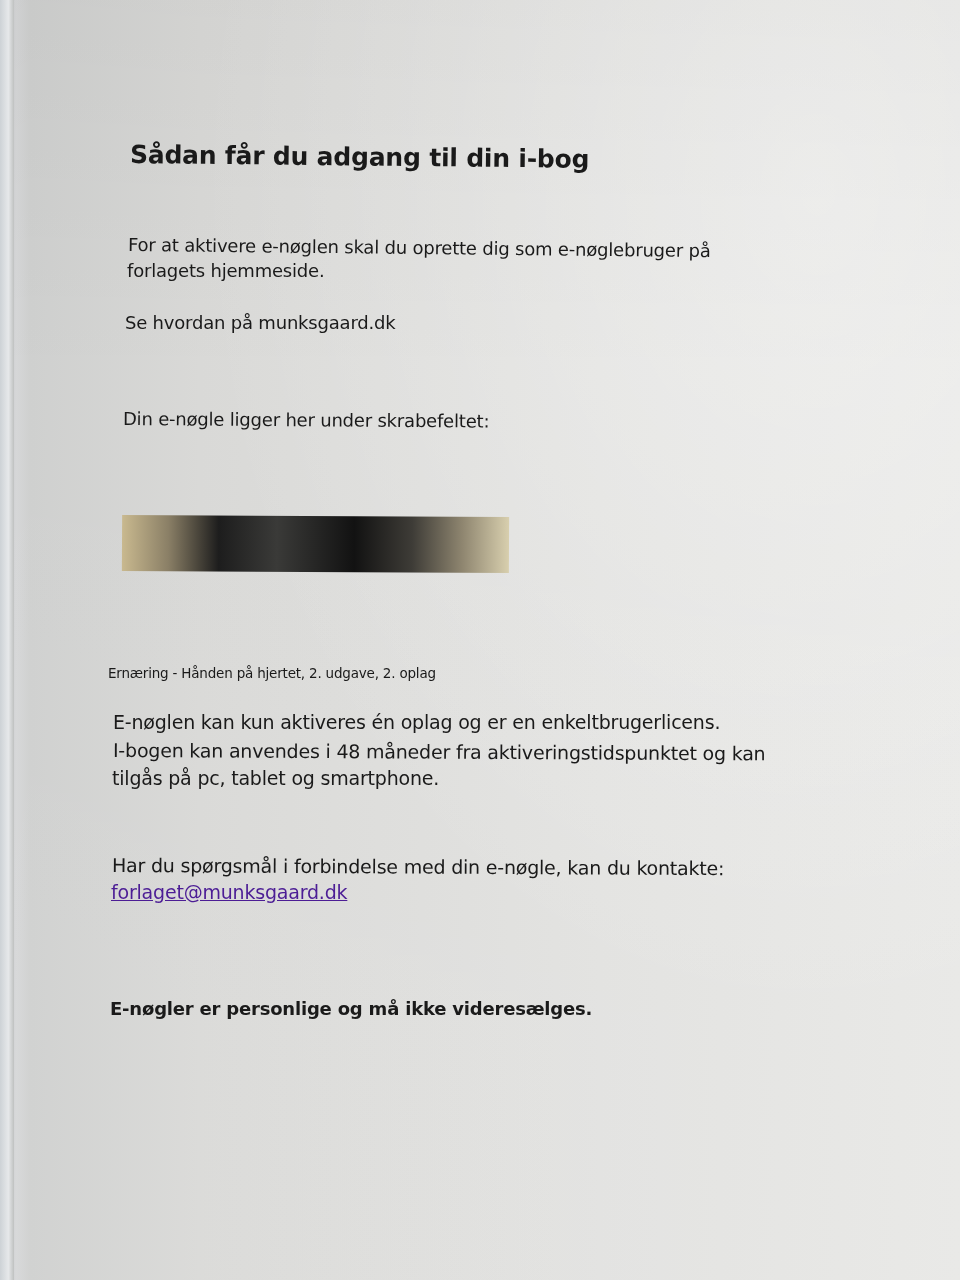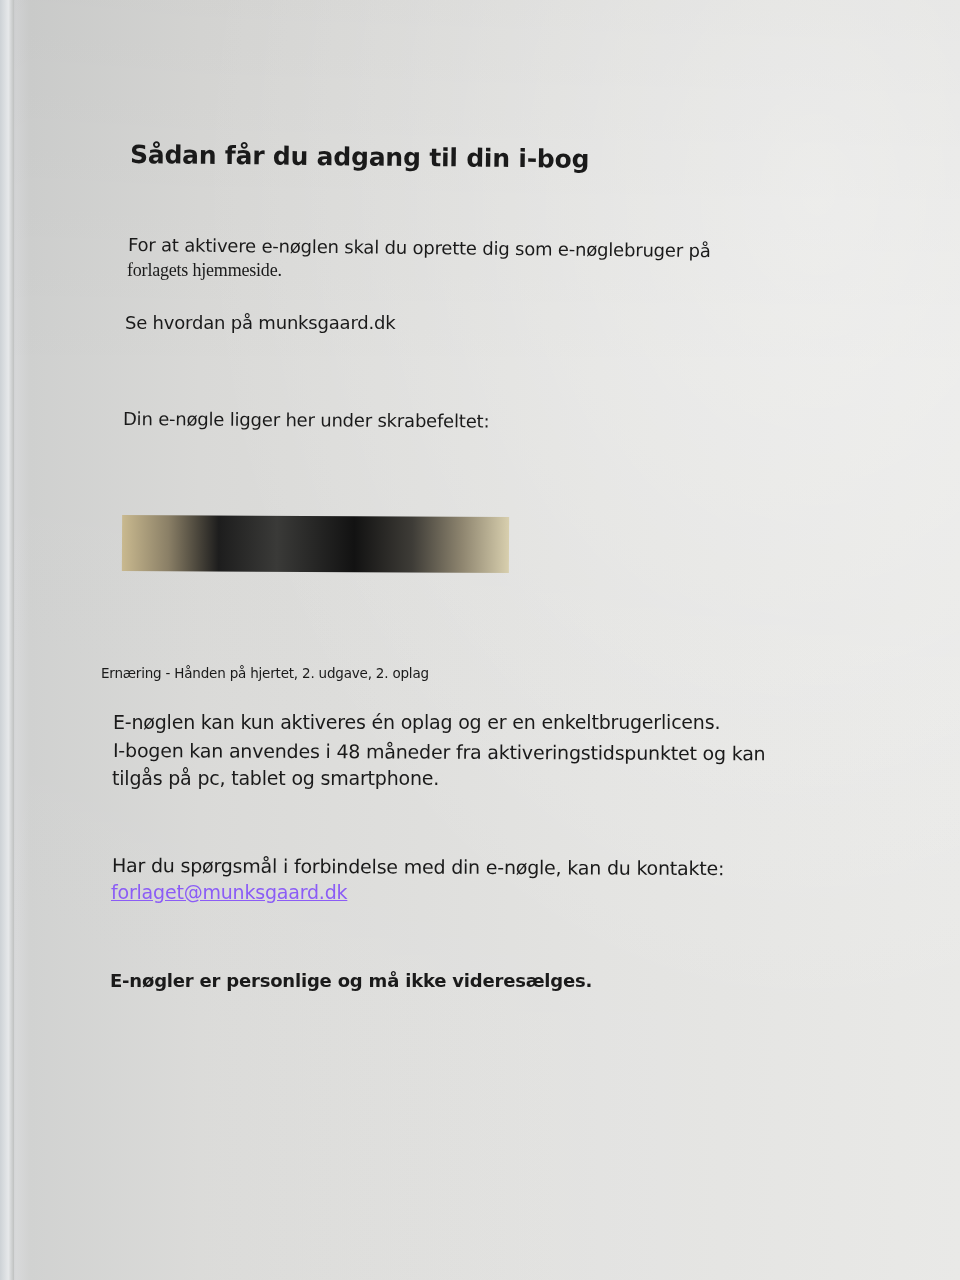--- a/index.html
+++ b/index.html
@@ -10,33 +10,33 @@
     color:#1a1a1a;
   }
   .page-edge { position:absolute; left:0; top:0; width:14px; height:1280px;
     background: linear-gradient(90deg,#cdd2d6,#e6e8ea 60%, #bfc1c0); }
   .shade { position:absolute; left:14px; top:0; width:946px; height:1280px;
     background: radial-gradient(ellipse at 85% 15%, rgba(255,255,255,0.35), rgba(255,255,255,0) 55%),
                 linear-gradient(180deg, rgba(0,0,0,0.03), rgba(0,0,0,0) 30%, rgba(255,255,255,0.05) 80%); }
   .txt { position:absolute; white-space:nowrap; letter-spacing:-0.2px; }
   .title { left:130px; top:140px; font-size:25px; font-weight:bold; transform:rotate(0.6deg); transform-origin:left; }
   .p1a { left:128px; top:234px; font-size:18px; transform:rotate(0.6deg); transform-origin:left; }
-  .p1b { left:127px; top:260px; font-size:18px;font-family:Liberation Serif, serif; }
+  .p1b { left:127px; top:260px; font-size:18px; }
   .p2 { left:125px; top:312px; font-size:18px; }
   .p3 { left:123px; top:408px; font-size:18px; transform:rotate(0.4deg); transform-origin:left; }
   .scratch { position:absolute; left:122px; top:516px; width:387px; height:56px;
     background: linear-gradient(90deg,#c9b98f 0%, #8a7f66 12%, #1d1d1d 25%, #3a3a38 40%, #121212 60%, #3e3c37 75%, #8f8670 88%, #d8cfae 100%);
     transform: rotate(0.3deg); }
-  .edition { left:101px; top:665px; font-size:13.5px; }
+  .edition { left:108px; top:665px; font-size:13.5px; }
   .p4a { left:113px; top:711px; font-size:19px; }
   .p4b { left:113px; top:739px; font-size:19px; transform:rotate(0.3deg); transform-origin:left; }
   .p4c { left:112px; top:767px; font-size:19px; }
   .p5 { left:112px; top:854px; font-size:19px; transform:rotate(0.3deg); transform-origin:left; }
-  .email { left:111px; top:881px; font-size:19px; text-decoration:underline; color:#8b5cf6; }
-  .warn { left:110px; top:970px; font-size:18px; font-weight:bold; }
+  .email { left:111px; top:881px; font-size:19px; text-decoration:underline; color:#4c1d95; }
+  .warn { left:110px; top:998px; font-size:18px; font-weight:bold; }
 </style>
 </head>
 <body>
 
 <div class="page-edge"></div>
 <div class="shade"></div>
 
 <div class="txt title">Sådan får du adgang til din i-bog</div>
 <div class="txt p1a">For at aktivere e-nøglen skal du oprette dig som e-nøglebruger på</div>
 <div class="txt p1b">forlagets hjemmeside.</div>

